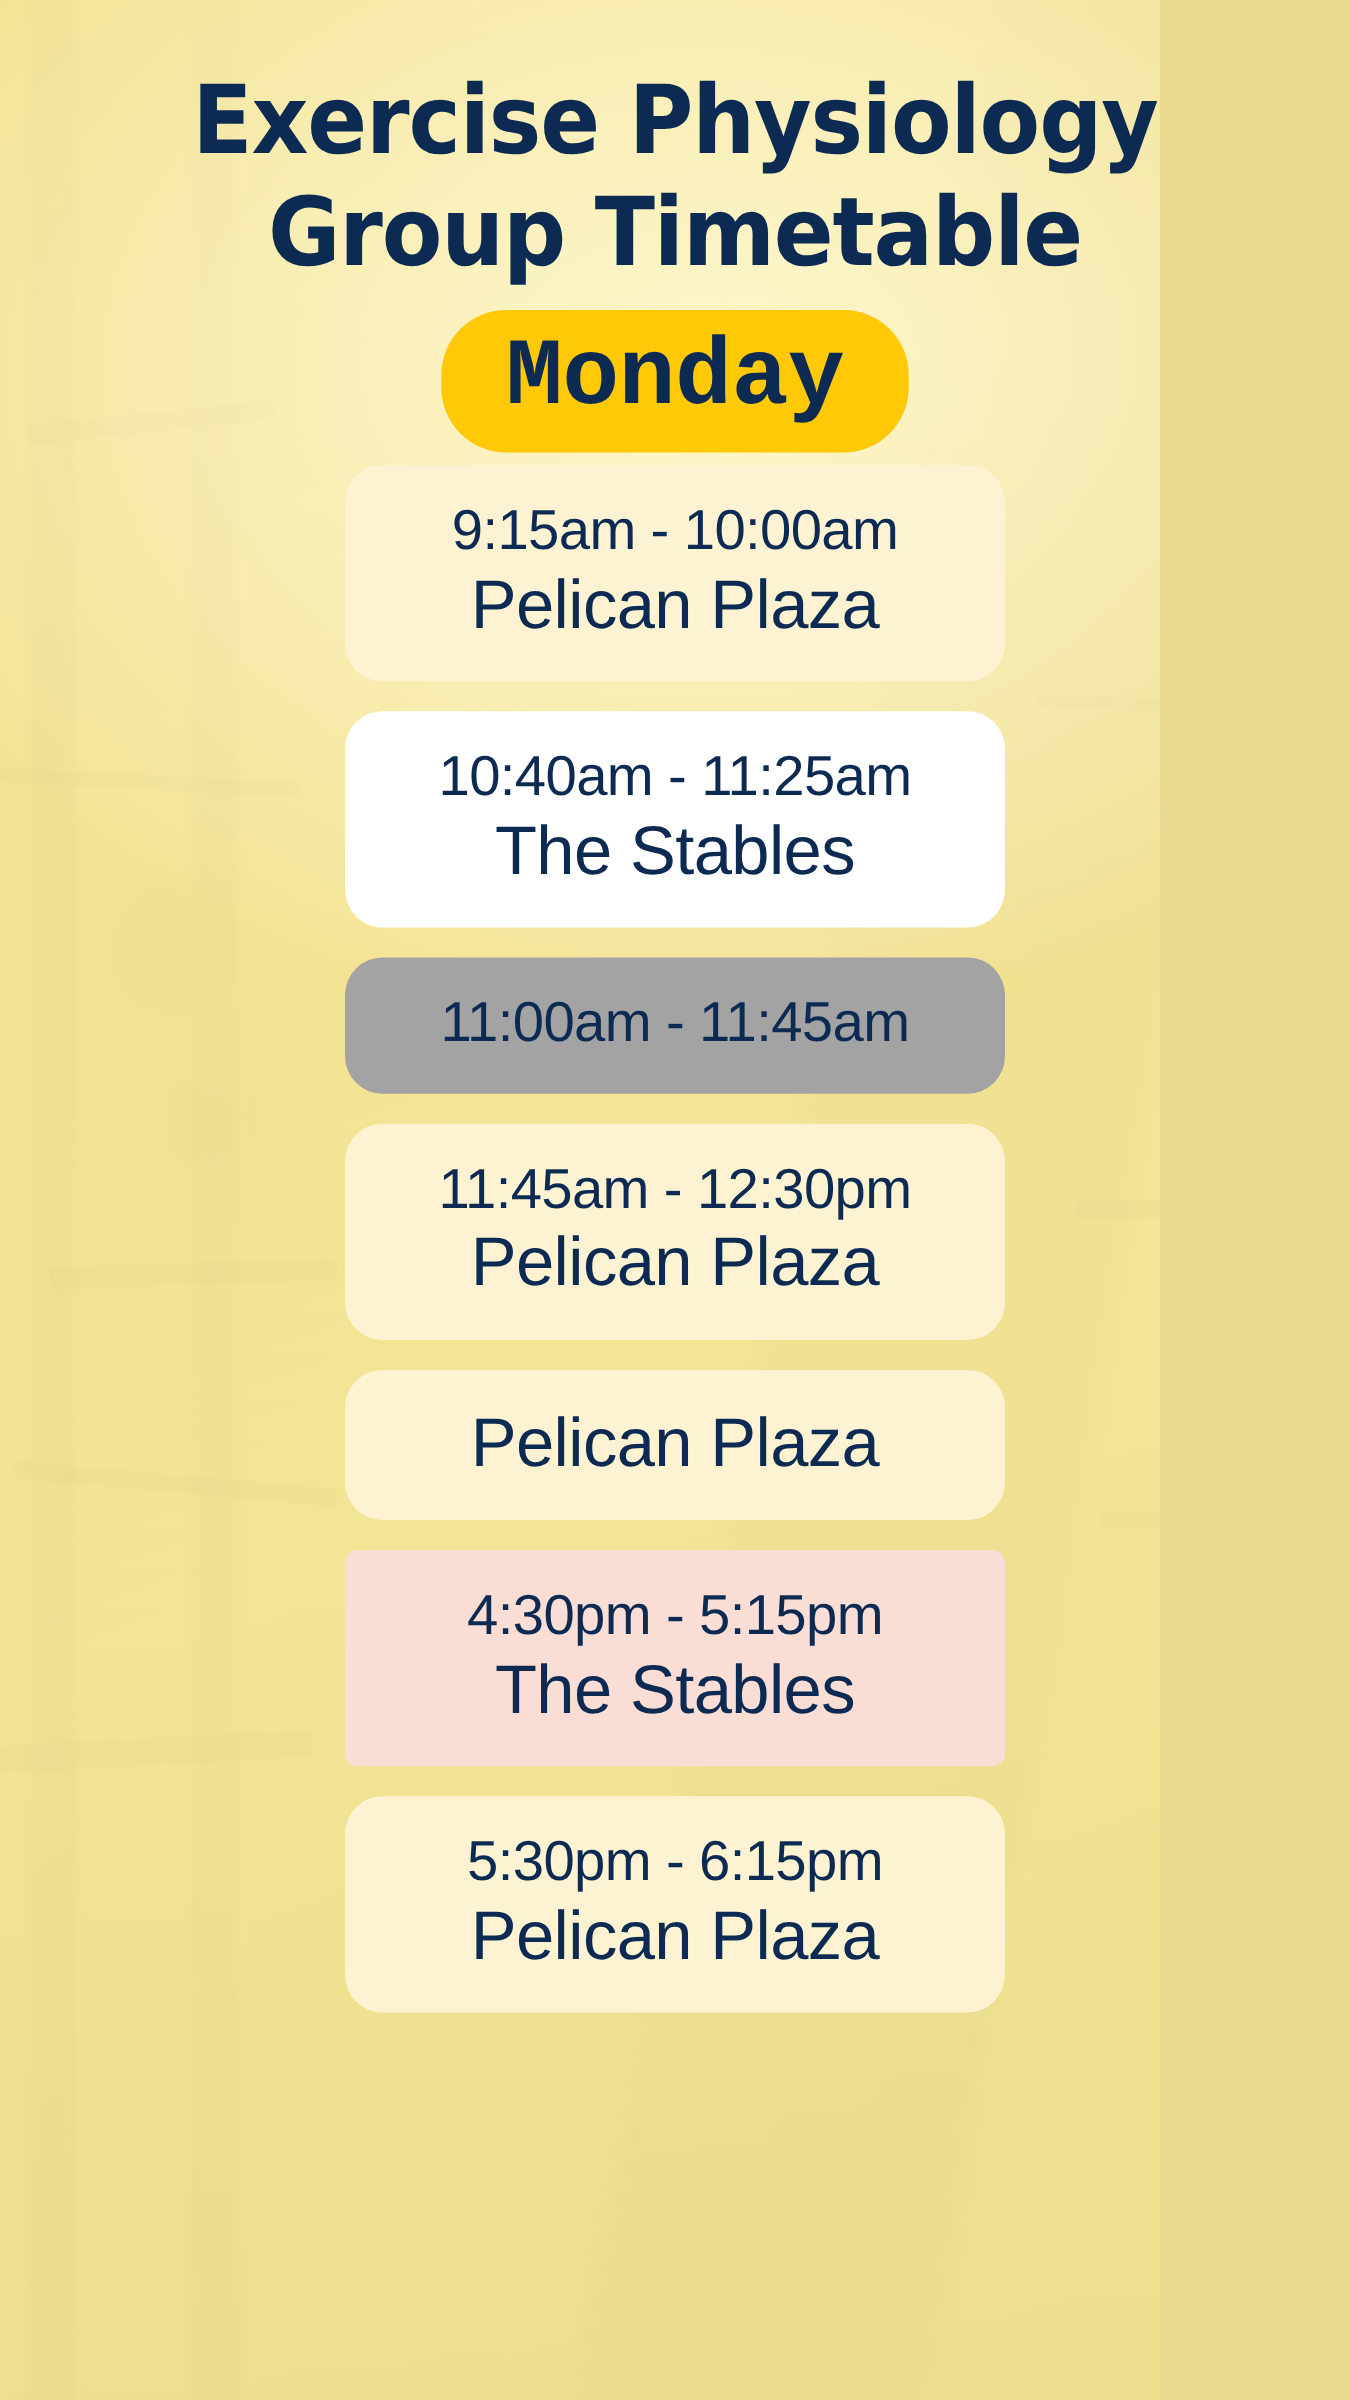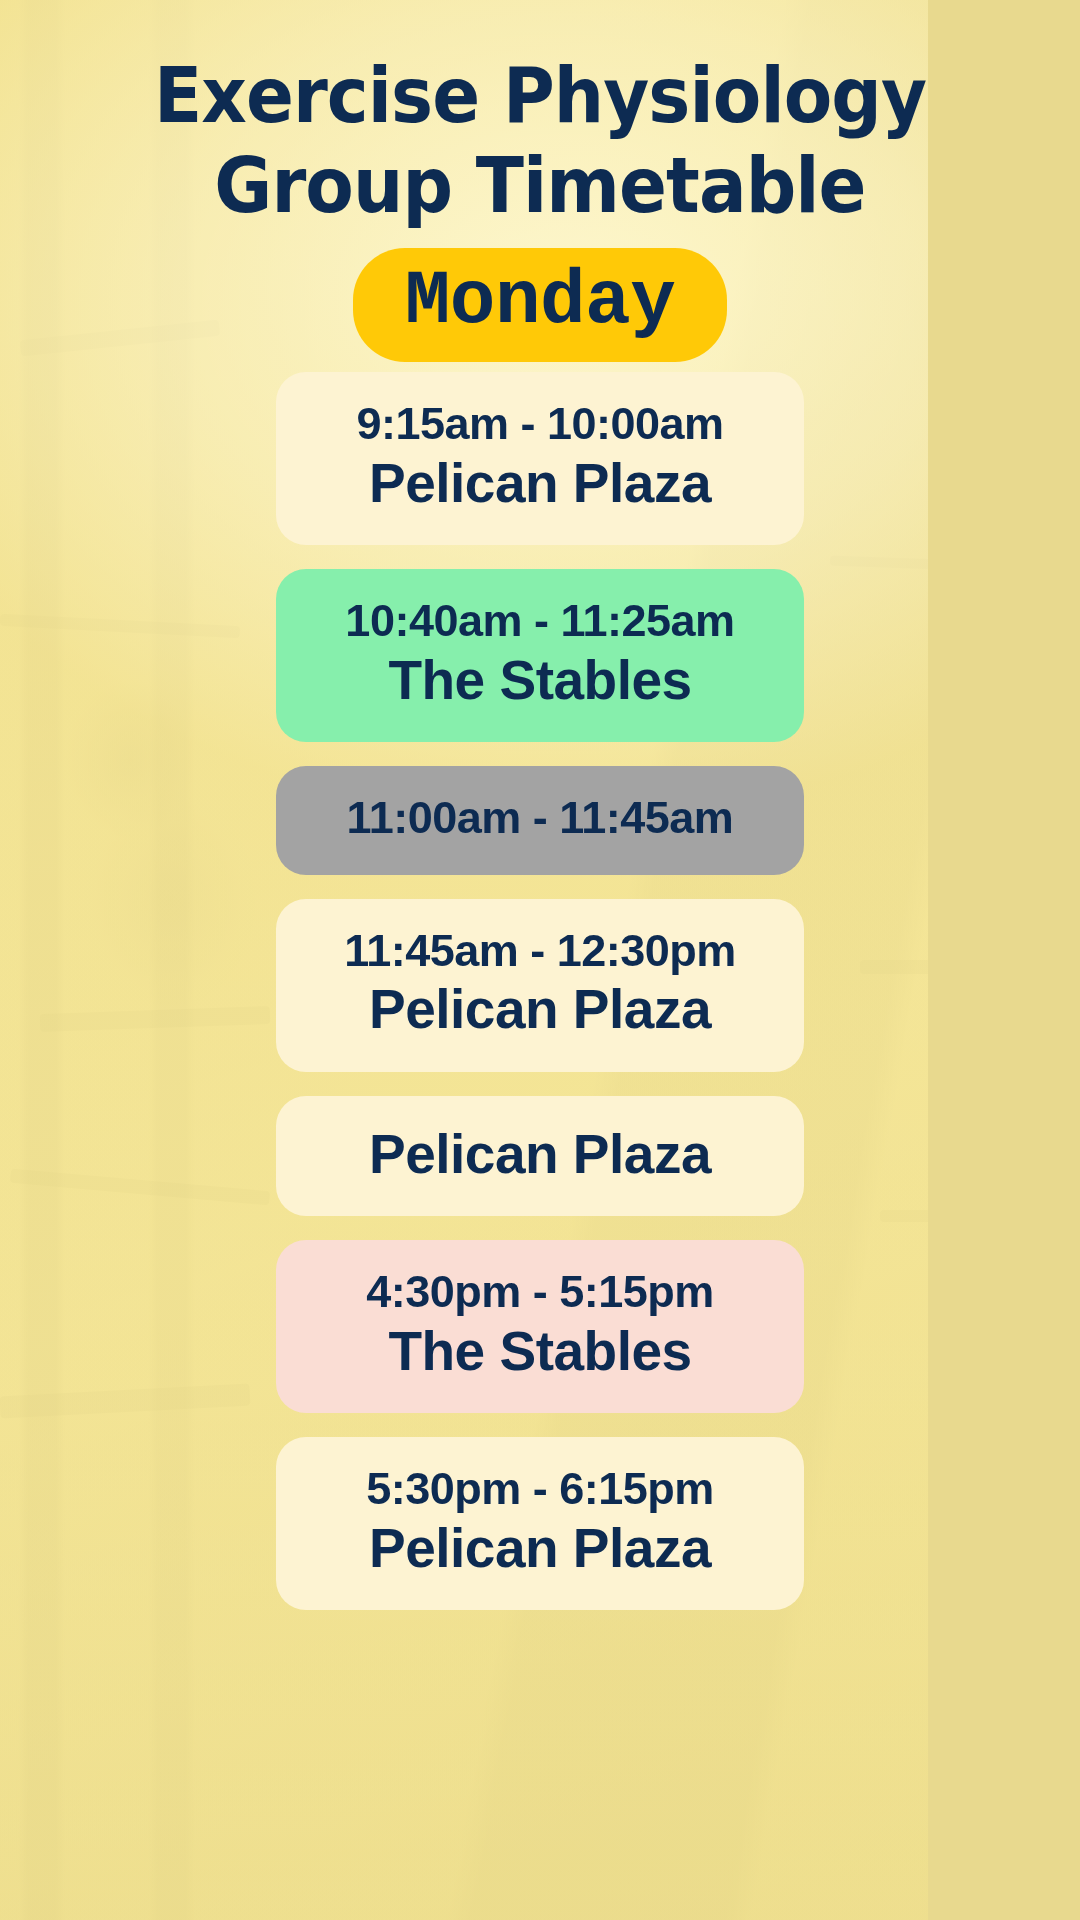--- a/index.html
+++ b/index.html
@@ -118,21 +118,21 @@
     gap: 24px;
   }
   .session-card {
     width: 528px;
     box-sizing: border-box;
     border-radius: 30px;
     padding: 26px 22px 30px;
     text-align: center;
     color: #0d2b52;
     font-family: "Liberation Sans", sans-serif;
-    font-weight: 700;
+    font-weight: 400;
   }
   .session-time {
     display: block;
     font-size: 45px;
     line-height: 1.17;
     letter-spacing: -0.5px;
   }
   .session-location {
     display: block;
     font-size: 55px;
@@ -168,35 +168,35 @@
 
     <div class="day-badge-wrap">
       <span class="day-badge">Monday</span>
     </div>
 
     <div class="sessions">
         <div class="session-card" style="background: rgb(253, 243, 210);">
           <span class="session-time">9:15am - 10:00am</span>
           <span class="session-location">Pelican Plaza</span>
         </div>
-        <div class="session-card" style="background: #86efac;">
+        <div class="session-card" style="background: #ffffff;">
           <span class="session-time">10:40am - 11:25am</span>
           <span class="session-location">The Stables</span>
         </div>
         <div class="session-card" style="background: #a3a3a3;">
           <span class="session-time">11:00am - 11:45am</span>
         </div>
         <div class="session-card" style="background: rgb(253, 243, 210);">
           <span class="session-time">11:45am - 12:30pm</span>
           <span class="session-location">Pelican Plaza</span>
         </div>
         <div class="session-card" style="background: rgb(253, 243, 210);">
           <span class="session-location">Pelican Plaza</span>
         </div>
-        <div class="session-card" style="background: rgb(250, 221, 212);">
+        <div class="session-card" style="background: rgb(250, 221, 212); border-radius: 10px;">
           <span class="session-time">4:30pm - 5:15pm</span>
           <span class="session-location">The Stables</span>
         </div>
         <div class="session-card" style="background: rgb(253, 243, 210);">
           <span class="session-time">5:30pm - 6:15pm</span>
           <span class="session-location">Pelican Plaza</span>
         </div>
       </div>
 
   </div>

